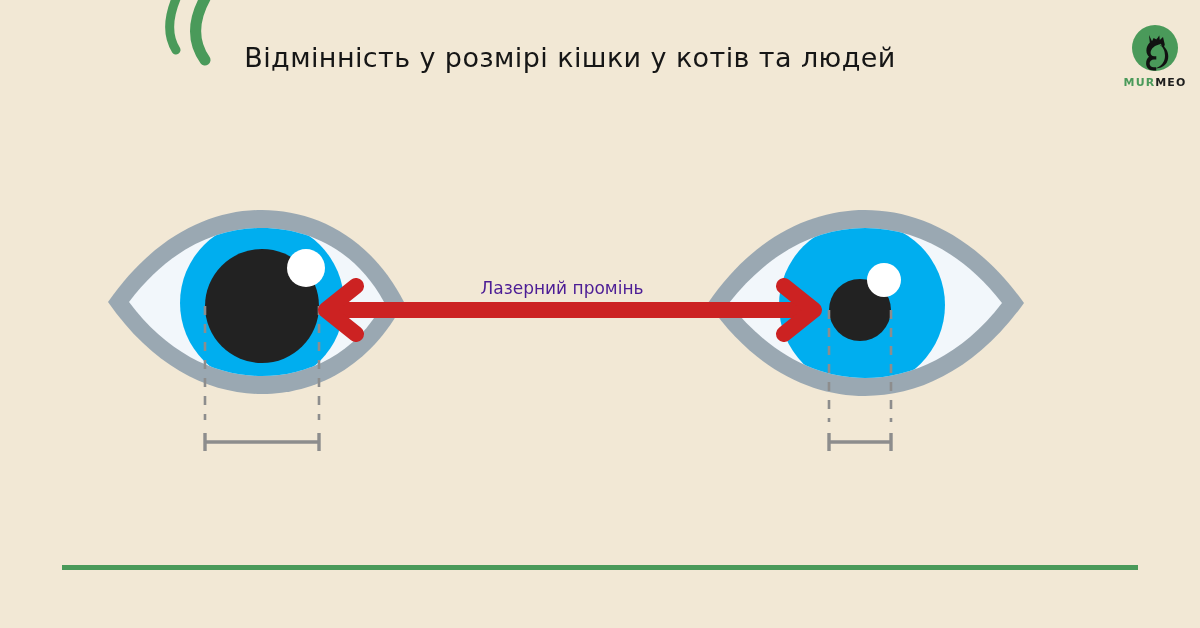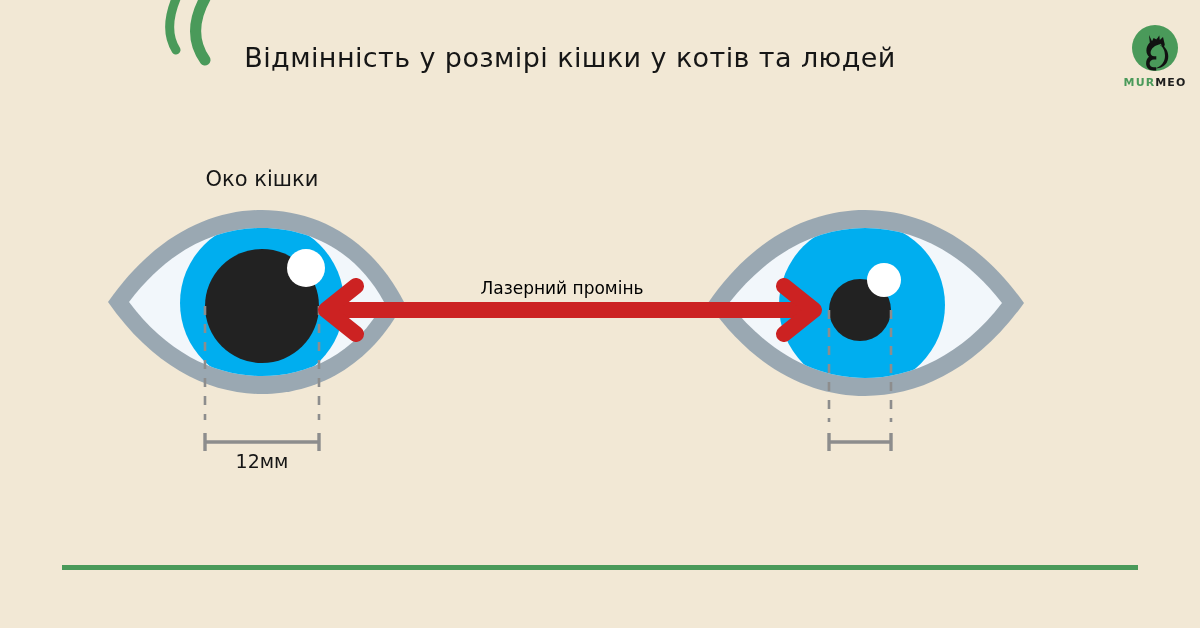--- a/index.html
+++ b/index.html
@@ -76,21 +76,21 @@
   #human-eye-figure { left: 696px; top: 198px; width: 340px; height: 290px; }
 
   
   #laser-beam { left: 310px; top: 278px; width: 520px; height: 64px; }
   #laser-label {
     left: 402px;
     top: 278px;
     width: 320px;
     text-align: center;
     font-size: 17px;
-    color: #000000;
+    color: #4c1d95;
     white-space: nowrap;
   }
 
   
   .dim-label {
     font-size: 19px;
     color: #161616;
     text-align: center;
     white-space: nowrap;
   }
@@ -138,21 +138,20 @@
       <path d="M37.2 20.6 C41.2 23 43 26.8 43 31.8
                C43 37.8 39.4 42.4 34 44.2
                C38.2 44.8 42.6 42.4 44.8 38.6
                C47.6 33.6 46.4 26.6 42 22.6 Z" fill="#111111"></path>
       <path d="M34.4 18.6 C37.6 18.6 40.4 21 41.6 24.2
                L42.8 20.6 L41 13 L37.8 16 L34.8 14.4 Z" fill="#111111"></path>
     </svg>
     <div id="logo-wordmark"><span class="wm-a">MUR</span><span class="wm-b">MEO</span></div>
   </div>
 
-  <div id="cat-caption" class="abs eye-caption">Око кішки</div>
 
 
   <div id="cat-eye-figure" class="abs">
     <svg width="320" height="290" viewBox="0 0 320 290" aria-hidden="true">
 
       <path d="M12 104 C58 38 114 12 166 12 C218 12 274 38 308 104
                C274 170 218 196 166 196 C114 196 58 170 12 104 Z" fill="#9aa8b2"></path>
 
       <path d="M33 104 C72 52 120 30 166 30 C212 30 260 52 288 104
                C260 156 212 178 166 178 C120 178 72 156 33 104 Z" fill="#f2f7fb"></path>
@@ -205,17 +204,16 @@
   <div id="laser-beam" class="abs">
     <svg width="520" height="64" viewBox="0 0 520 64" aria-hidden="true">
       <line x1="18" y1="32" x2="502" y2="32" stroke="#cc2222" stroke-width="16"></line>
       <polyline points="46,8 16,32 46,56" fill="none" stroke="#cc2222" stroke-width="16" stroke-linecap="round" stroke-linejoin="round"></polyline>
       <polyline points="474,8 504,32 474,56" fill="none" stroke="#cc2222" stroke-width="16" stroke-linecap="round" stroke-linejoin="round"></polyline>
     </svg>
   </div>
 
   <div id="laser-label" class="abs">Лазерний промінь</div>
 
-  <div id="cat-dim-label" class="abs dim-label">12мм</div>
 
   <div id="bottom-rule" class="abs"></div>
 
 </div>
 
 </body></html>

